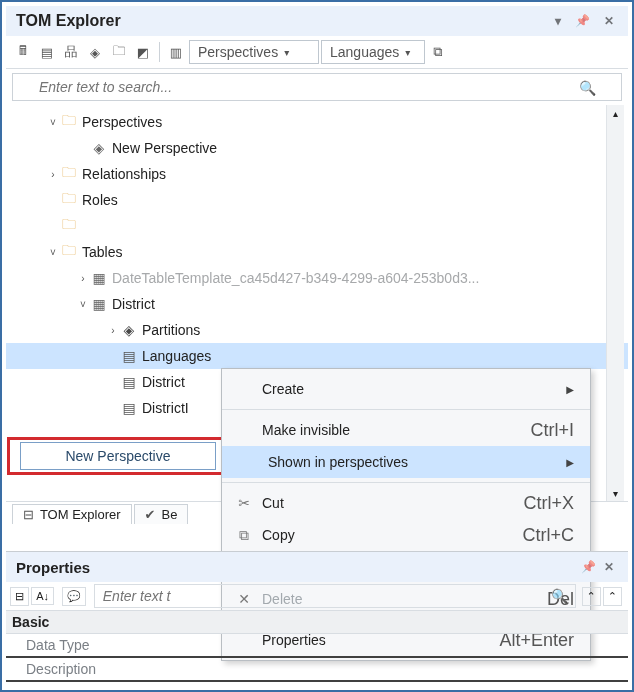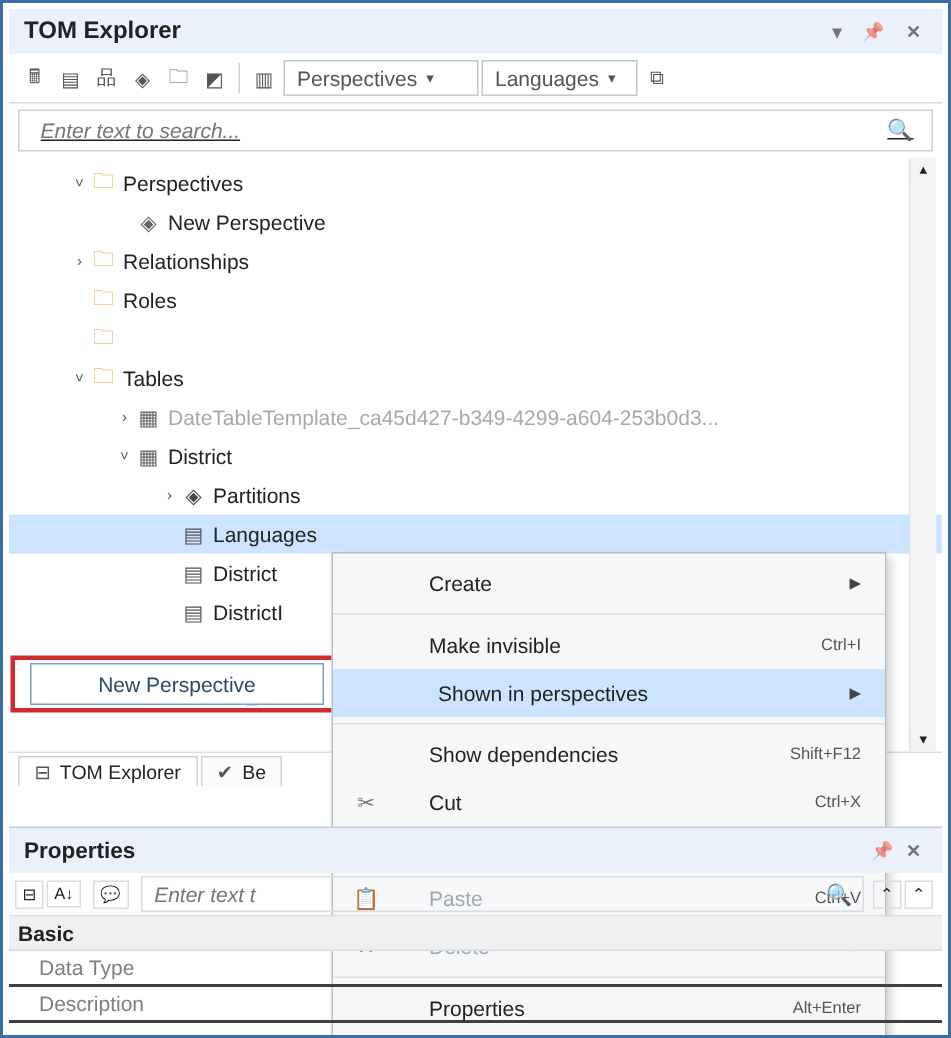--- a/index.html
+++ b/index.html
@@ -50,24 +50,23 @@
     padding: 2px 8px;
     display: flex; align-items: center; gap: 6px;
     color: #555;
     height: 24px;
     cursor: pointer;
     background:#fff;
   }
   .dropdown .caret { font-size:10px; color:#555; }
   .search-box {
     border: 1px solid #ccd2d8;
-    display:flex; align-items:flex-start;
-    padding: 4px 12px;
+    display:flex; align-items:flex-end;
+    padding: 4px 24px;
     margin: 4px 6px;
-    text-decoration: underline;
   }
   .search-box input {
     flex:1; border:none; outline:none;
     font-style: italic; color:#888;
     font-size:14px;
     background:transparent;
   }
   .search-box .mag { color:#666; font-size:14px; }
   
   .tree {
@@ -201,22 +200,22 @@
     padding:4px 0;
     width: 370px;
   }
   .ctx-item {
     display:flex; align-items:center;
     height:32px;
     padding:0 16px 0 10px;
     cursor:pointer;
   }
   .ctx-item .mi-ico { width:24px; display:flex; align-items:center; justify-content:center; font-size:14px; color:#777; }
-  .ctx-item .mi-lbl { flex:1; padding-left:6px;margin-left:24px; }
-  .ctx-item .mi-accel { color:#555; font-size:11px; }
+  .ctx-item .mi-lbl { flex:1; padding-left:6px; }
+  .ctx-item .mi-accel { color:#555; font-size:18px; }
   .ctx-item .mi-sub { font-size:10px; color:#444; padding-left:10px; }
   .ctx-item.hover { background:#cce4ff;padding-left:16px; }
   .ctx-item.disabled { color:#a3a9ae; }
   .ctx-sep { height:1px; background:#d8dde2; margin:4px 0; }
   
   .persp-chip {
     position:absolute;
     left:18px;
     top: 440px;
     width:196px;
@@ -368,25 +367,20 @@
     <span class="mi-lbl">Make invisible</span>
     <span class="mi-accel">Ctrl+I</span>
   </div>
   <div class="ctx-item hover">
     <span class="mi-ico"></span>
     <span class="mi-lbl">Shown in perspectives</span>
     <span class="mi-sub">▶</span>
   </div>
   <div class="ctx-sep"></div>
   <div class="ctx-item">
-    <span class="mi-ico"></span>
-    <span class="mi-lbl">Show dependencies</span>
-    <span class="mi-accel">Shift+F12</span>
-  </div>
-  <div class="ctx-item">
     <span class="mi-ico">✂</span>
     <span class="mi-lbl">Cut</span>
     <span class="mi-accel">Ctrl+X</span>
   </div>
   <div class="ctx-item">
     <span class="mi-ico">⧉</span>
     <span class="mi-lbl">Copy</span>
     <span class="mi-accel">Ctrl+C</span>
   </div>
   <div class="ctx-item disabled">

